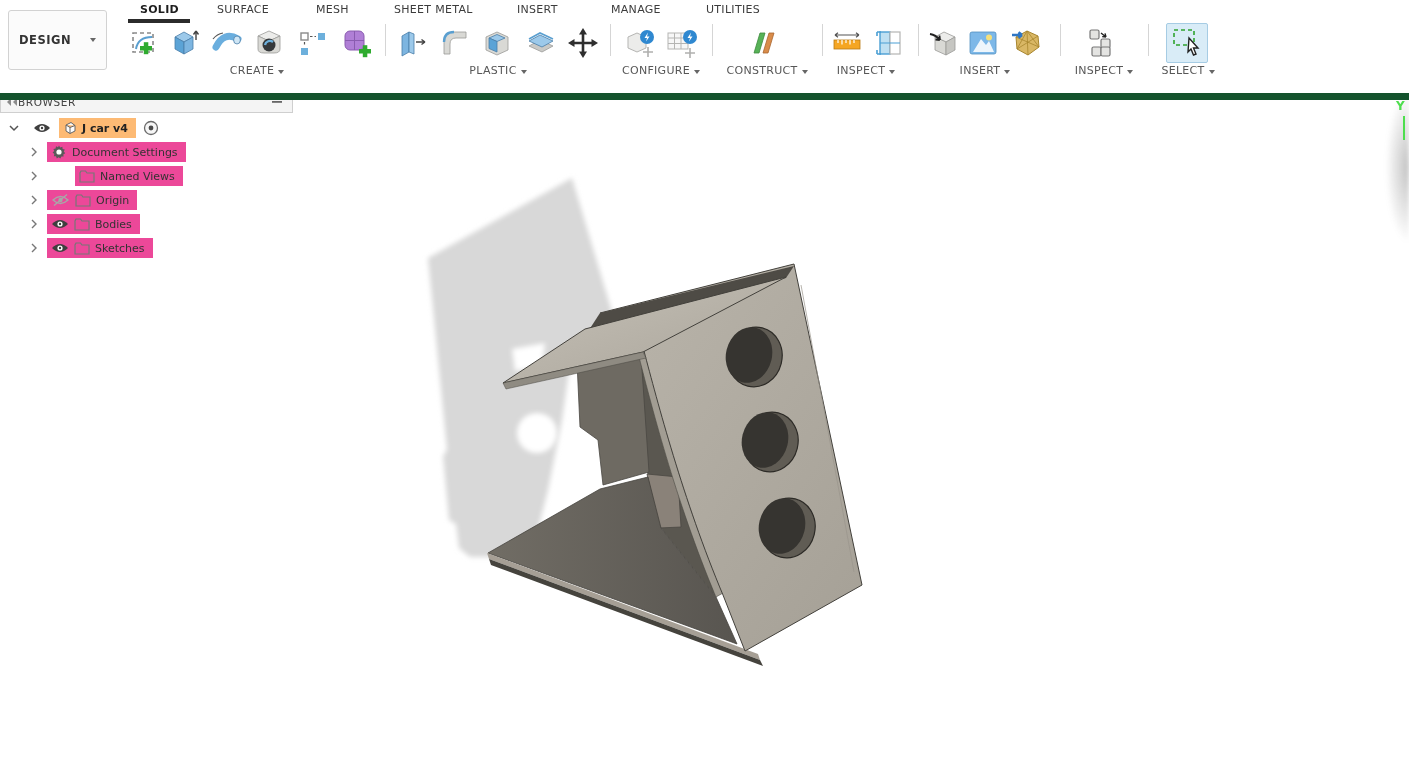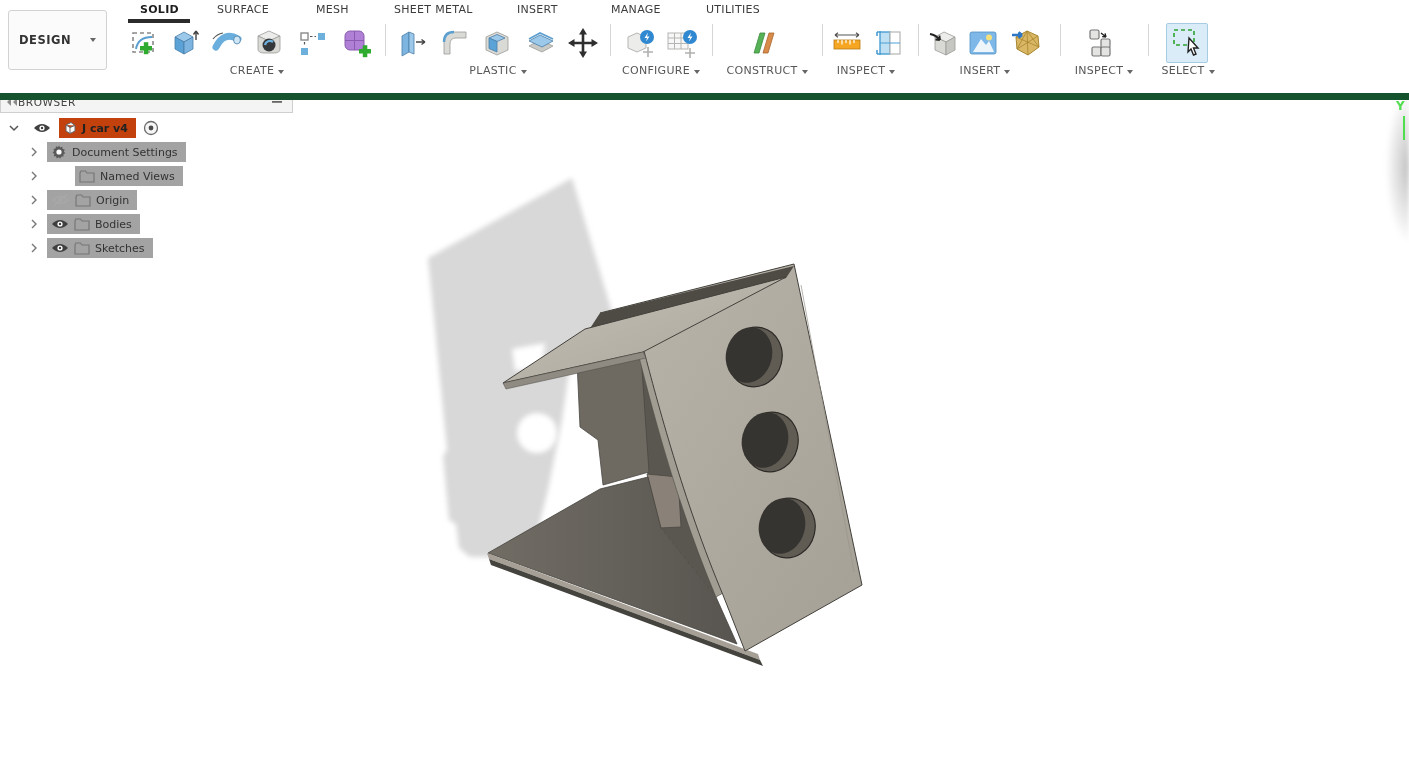--- a/index.html
+++ b/index.html
@@ -29,22 +29,22 @@
   .grp-label .caret { margin-left:4px; }
   .sep { position:absolute; top:24px; height:32px; width:1px; background:#d5d5d5; }
   .select-btn { position:absolute; left:1166px; top:23px; width:42px; height:40px; background:#d9ecf7;
     border:1px solid #a6cce4; border-radius:2px; }
   
   .browser { position:absolute; left:0px; top:90px; width:293px; z-index:9; }
   .browser-header { height:23px; background:#f4f4f4; border:1px solid #cfcfcf; display:flex;
     align-items:center; font-size:10.5px; color:#444; letter-spacing:.6px; }
   .browser-title { margin-left:0; }
   .tree-row { position:relative; height:24px; display:flex; align-items:center; font-size:11px; color:#333; }
-  .chip { display:flex; align-items:center; height:20px; background:#a3a3a3; padding:0 8px 0 4px; gap:5px; }
-  .chip.selected { background:#c2410c; font-weight:bold; color:#222; }
+  .chip { display:flex; align-items:center; height:20px; background:#ec4899; padding:0 8px 0 4px; gap:5px; }
+  .chip.selected { background:#fdba74; font-weight:bold; color:#222; }
   .tree-ico { display:inline-flex; }
 </style>
 </head>
 <body>
 
 <svg id="viewport-svg" width="1409" height="766" viewBox="0 0 1409 766">
   <defs>
     <linearGradient id="gPlate" x1="0" y1="0" x2="1" y2="1">
       <stop offset="0" stop-color="#bab5ab"></stop>
         <stop offset="1" stop-color="#a5a096"></stop>

